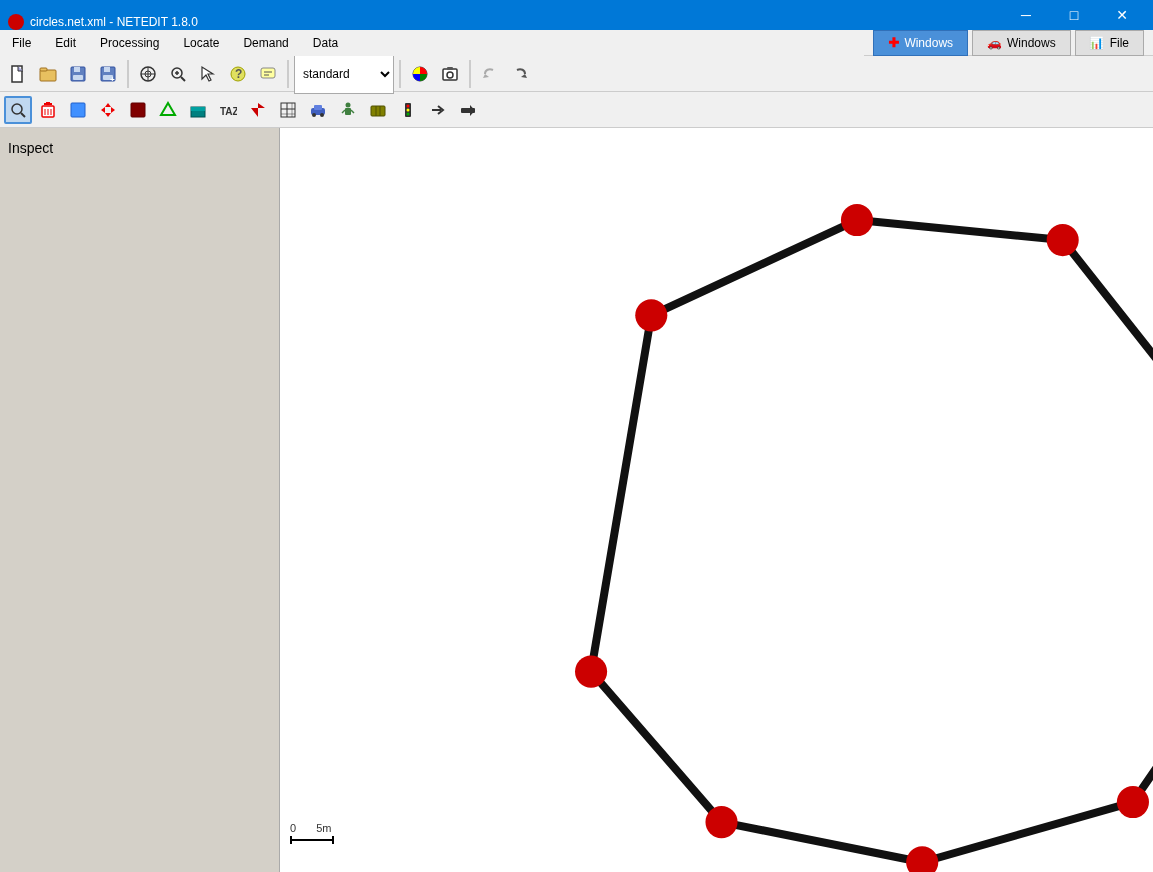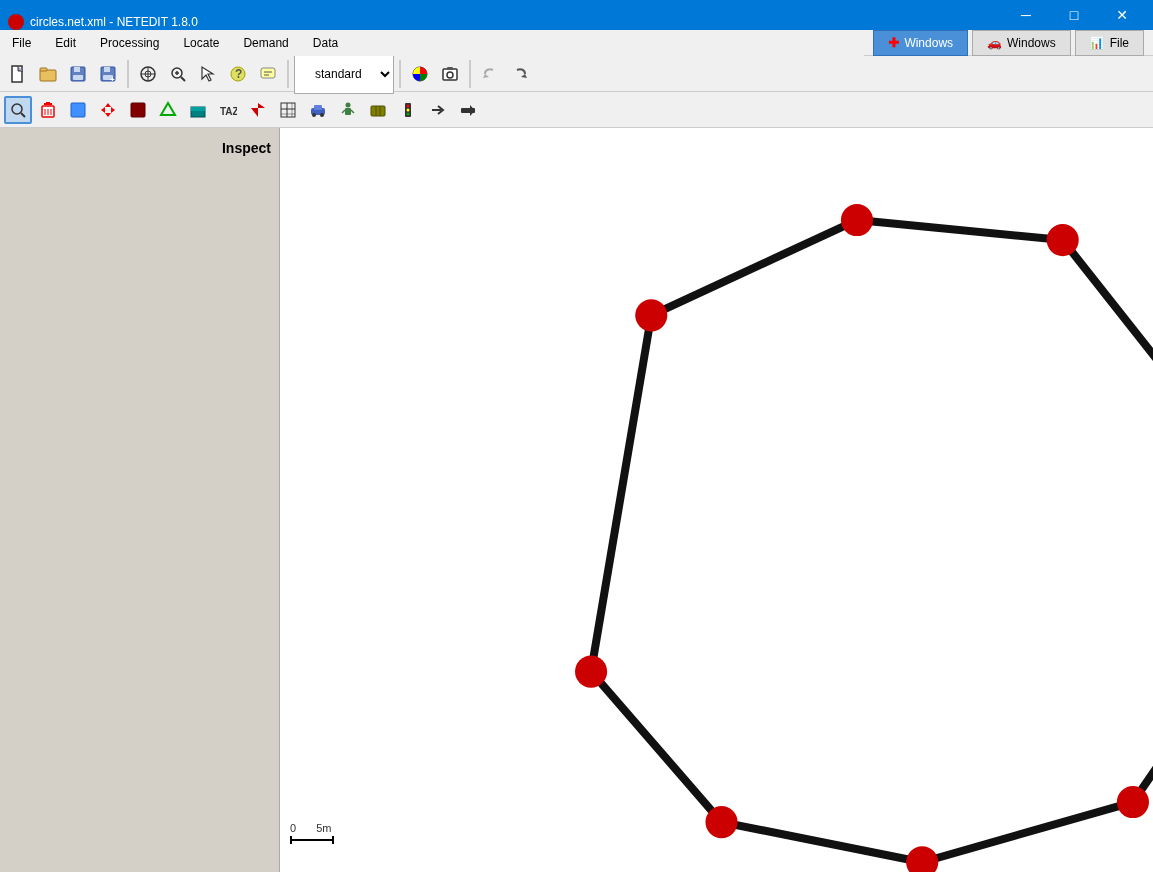--- a/index.html
+++ b/index.html
@@ -83,42 +83,41 @@
       border-radius: 2px;
     }
     .tool-btn.active { background: #c0d8f0; border-color: #4a90d9; border-width: 2px; }
 
     
     .toolbar-select {
       height: 40px;
       border: 1px solid #aaa;
       background: white;
       font-size: 12px;
-      padding: 0 16px;
+      padding: 0 4px;
       width: 100px;
     }
 
     
     #content {
       display: flex;
       height: calc(872px - 30px - 24px - 36px - 36px);
     }
 
     
     #left-panel {
       width: 280px;
       background: #d4d0c8;
       border-right: 1px solid #aaa;
       padding: 8px;
     }
     #inspect-title {
       font-size: 14px;
-      font-weight: bold;
+      font-weight: normal;
       padding: 4px 0;
-      text-align: right;
     }
 
     
     #canvas-area {
       flex: 1;
       background: white;
       position: relative;
       overflow: hidden;
     }
 

